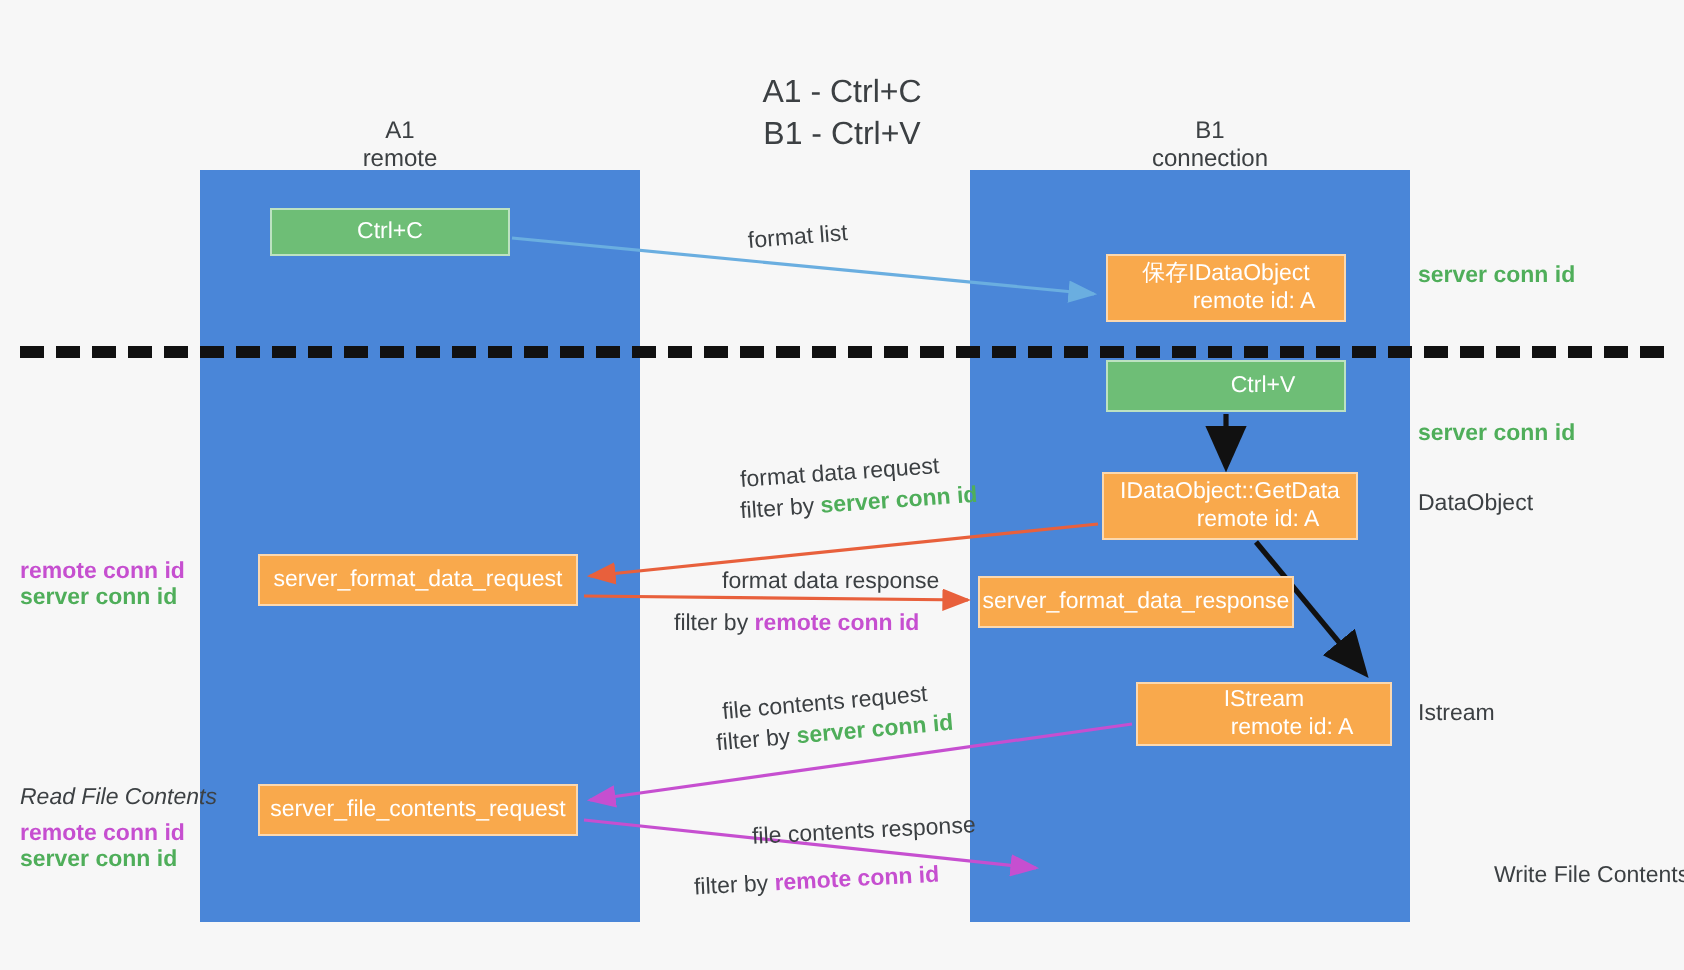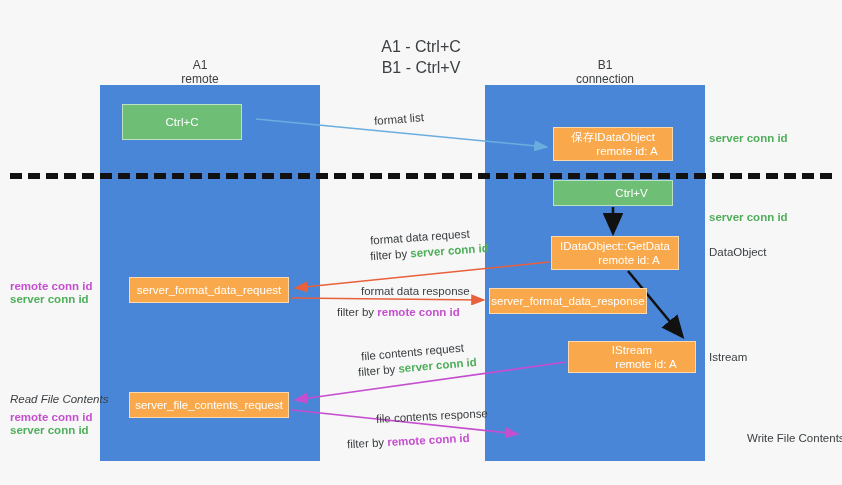--- a/index.html
+++ b/index.html
@@ -43,21 +43,21 @@
     display:flex;flex-direction:column;
     align-items:center;justify-content:center;
     color:#ffffff;font-size:11.5px;line-height:14px;
     text-align:center;
     border:1px solid rgba(255,255,255,.55);
   }
   .box.green{background:#6ebe76;}
   .box.orange{background:#f9a94c;}
   .box .l2{font-size:11.5px;margin-left:28px;}
 
-  #box-ctrlc{left:122px;top:104px;width:120px;height:36px;justify-content:center;}
+  #box-ctrlc{left:135px;top:104px;width:120px;height:24px;justify-content:center;}
   #box-save-ido{left:553px;top:127px;width:120px;height:34px;}
   #box-ctrlv{left:553px;top:180px;width:120px;height:26px;padding-left:37px;}
   #box-getdata{left:551px;top:236px;width:128px;height:34px;}
   #box-istream{left:568px;top:341px;width:128px;height:32px;}
 
   #box-sfdreq{left:129px;top:277px;width:160px;height:26px;}
   #box-sfdresp{left:489px;top:288px;width:158px;height:26px;}
   #box-sfcreq{left:129px;top:392px;width:160px;height:26px;}
   #box-sfcresp{left:522px;top:424px;width:164px;height:26px;}
 

